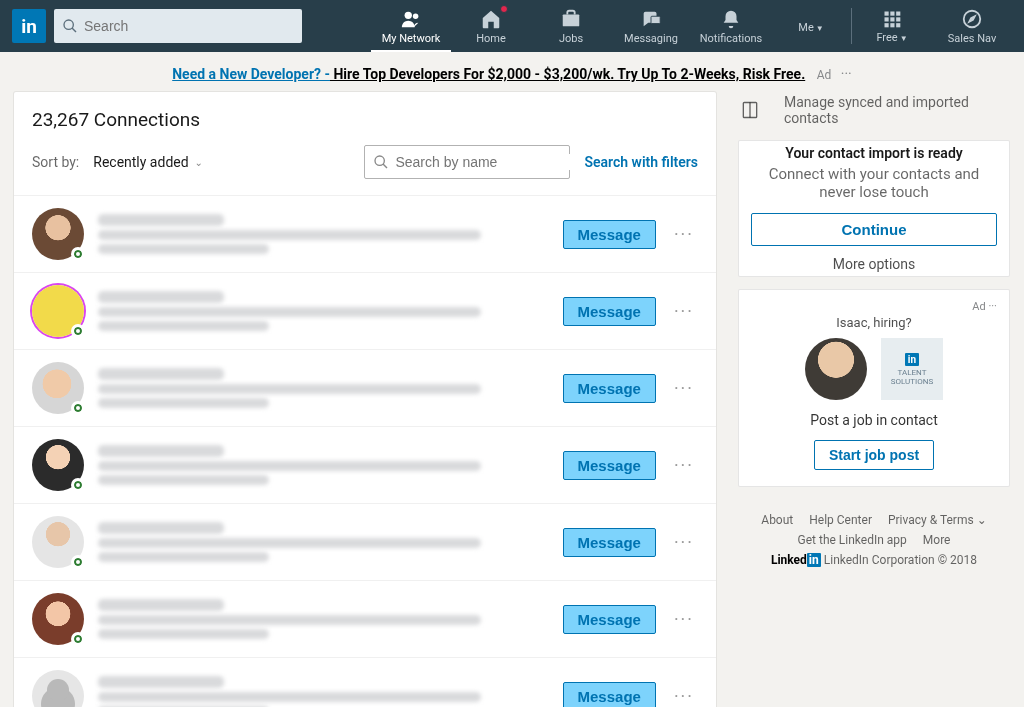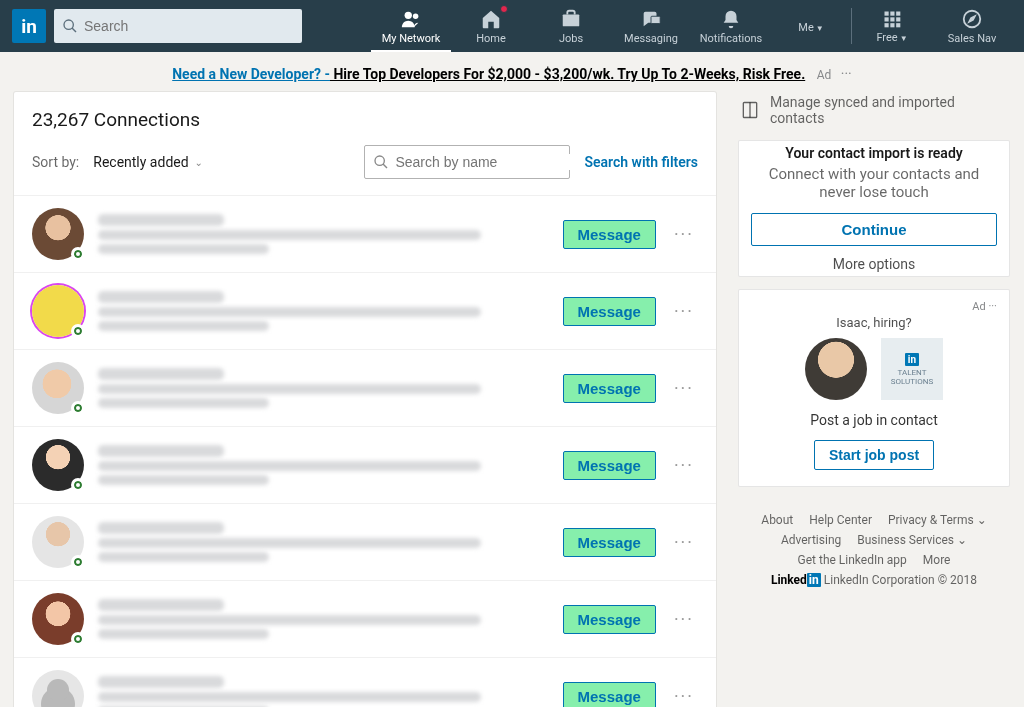--- a/index.html
+++ b/index.html
@@ -54,25 +54,25 @@
 .row .pic.c5 { background: radial-gradient(circle at 50% 35%, #e7c6a9 28%, transparent 29%), linear-gradient(#e5e5e5,#e5e5e5); }
 .row .pic.c6 { background: radial-gradient(circle at 50% 40%, #f3c6a7 30%, transparent 31%), linear-gradient(#7a3d2b,#7a3d2b); }
 .row .pic.c7 { background: #e6e6e6; display:flex; align-items:center; justify-content:center; }
 .row .pic.c7::before { content:""; width:22px; height:22px; border-radius:50%; background:#b9b9b9; box-shadow: 0 14px 0 6px #b9b9b9; position:relative; top:-6px;}
 .row .pic .presence { position: absolute; right: -1px; bottom: -1px; width: 14px; height: 14px; border-radius: 50%; background: #fff; border: 3px solid #fff; box-shadow: inset 0 0 0 2px #2e7d32; }
 .row .mid { flex: 1; }
 .row .blurline { height: 10px; border-radius: 5px; background: #d9dadc; margin: 4px 0; filter: blur(2px); }
 .row .bl1 { width: 28%; height: 12px; }
 .row .bl2 { width: 85%; }
 .row .bl3 { width: 38%; }
-.msgbtn { border: 1px solid #0073b1; color: #0073b1; background: #86efac; font-weight: 600; font-size: 15px; border-radius: 2px; padding: 5px 14px; cursor: pointer; }
+.msgbtn { border: 1px solid #0073b1; color: #0073b1; background: #7dd3fc; font-weight: 600; font-size: 15px; border-radius: 2px; padding: 5px 14px; cursor: pointer; }
 .row .more { color: #9a9a9a; font-size: 18px; letter-spacing: 2px; cursor: pointer; padding: 0 4px; }
 
 
-.manage { display: flex; align-items: center; gap: 10px; color: rgba(0,0,0,.6); font-size: 14px; padding: 2px 0 2px 2px; cursor: pointer; }
+.manage { display: flex; align-items: center; gap: 24px; color: rgba(0,0,0,.6); font-size: 14px; padding: 2px 0 2px 2px; cursor: pointer; }
 .card { background: #fff; border: 1px solid rgba(0,0,0,.1); border-radius: 2px; padding: 4px 12px; text-align: center; }
 .card h3 { font-size: 14px; font-weight: 600; color: rgba(0,0,0,.9); }
 .card p { font-size: 15px; color: rgba(0,0,0,.6); margin: 4px 0 12px; }
 .btn-primary-outline { display: block; width: 100%; border: 1px solid #0073b1; color: #0073b1; background: #fff; font-weight: 600; font-size: 15px; padding: 7px 0; border-radius: 2px; cursor: pointer; }
 .moreopt { display: block; margin-top: 10px; color: rgba(0,0,0,.7); font-size: 14px; cursor: pointer; }
 
 .adcard { background: #fff; border: 1px solid rgba(0,0,0,.1); border-radius: 2px; padding: 10px 12px 16px; text-align: center; position: relative; }
 .adcard .adtop { text-align: right; color: #86888a; font-size: 11px; }
 .adcard .imgs { display: flex; justify-content: center; gap: 14px; margin: 8px 0 12px; }
 .adcard .ava { width: 62px; height: 62px; border-radius: 50%; background: radial-gradient(circle at 50% 35%, #e9c8a7 35%, transparent 36%), linear-gradient(#3f3b36,#3f3b36); }
@@ -333,24 +333,20 @@
       <button class="startbtn">Start job post</button>
     </div>
 
     <div class="footer">
       <div class="frow">
         <span>About</span>
         <span>Help Center</span>
         <span><span>Privacy &amp; Terms</span> <span>⌄</span></span>
       </div>
       <div class="frow">
-        <span>Advertising</span>
-        <span><span>Business Services</span> <span>⌄</span></span>
-      </div>
-      <div class="frow">
         <span>Get the LinkedIn app</span>
         <span>More</span>
       </div>
       <div class="corp">
         <span class="li">Linked<span class="box">in</span></span> <span>LinkedIn Corporation © 2018</span>
       </div>
     </div>
   </div>
 </div>
 

